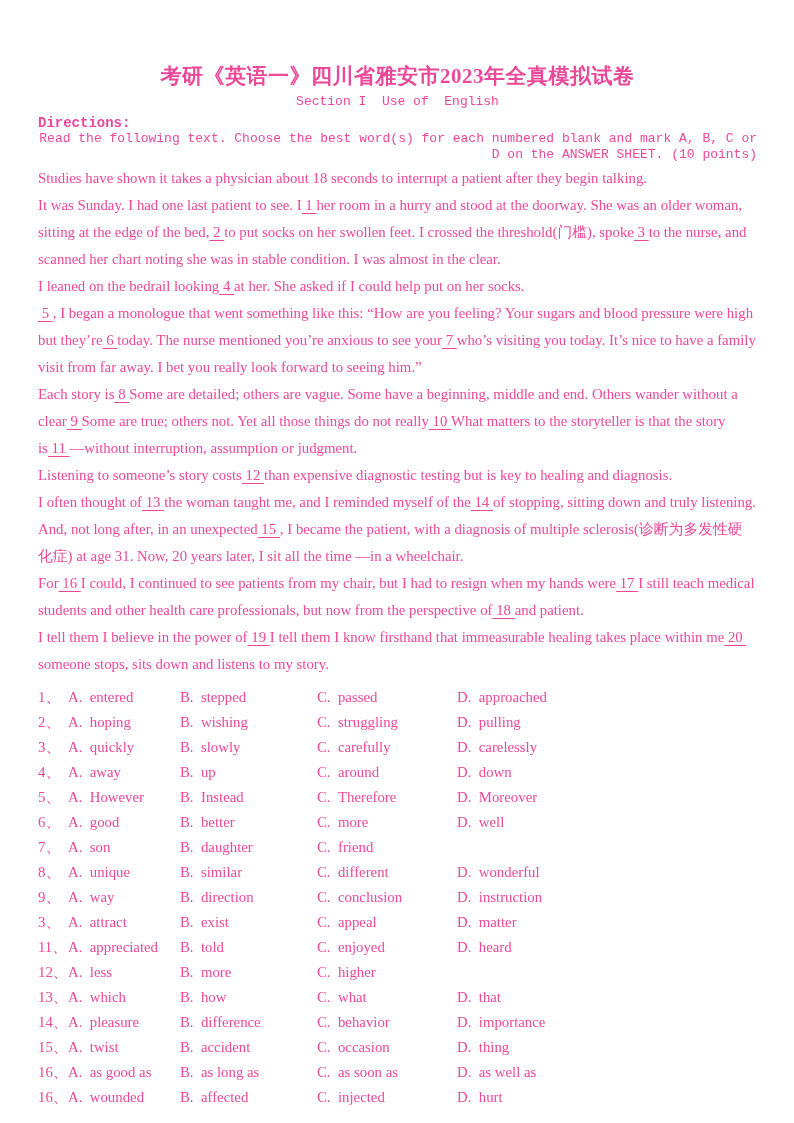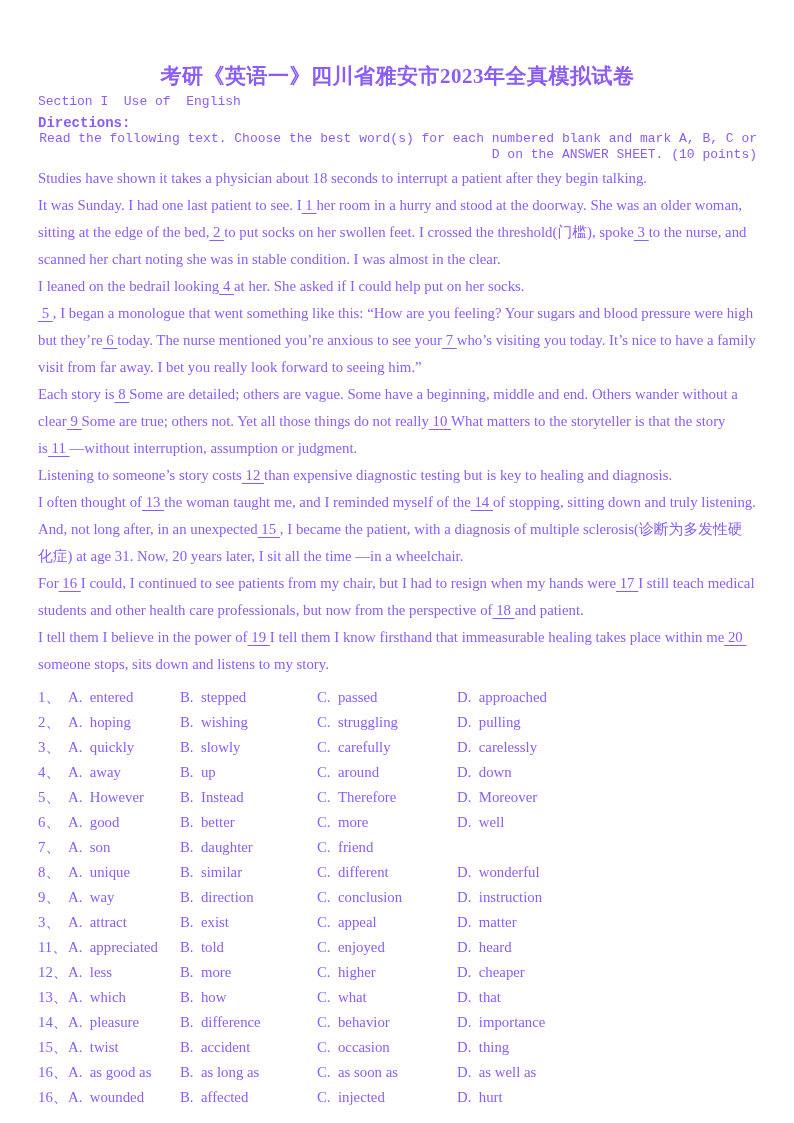--- a/index.html
+++ b/index.html
@@ -5,37 +5,37 @@
   html, body {
     margin: 0;
     padding: 0;
     background: #ffffff;
   }
   .page {
     width: 794px;
     height: 1123px;
     box-sizing: border-box;
     background: #ffffff;
-    color: #8b5cf6;
+    color: #ec4899;
     padding: 62px 37px 20px 38px;
     overflow: hidden;
     font-family: "Liberation Serif", serif;
   }
   .title {
     font-size: 21px;
     font-weight: bold;
     text-align: center;
     margin: 0 0 4px 0;
     letter-spacing: 0.5px;
     font-family: "Liberation Serif", serif;
   }
   .section-heading {
     font-family: "Liberation Mono", monospace;
     font-size: 13px;
-    text-align: left;
+    text-align: center;
     white-space: pre;
     margin: 0 0 6px 0;
   }
   .directions-label {
     font-family: "Liberation Mono", monospace;
     font-weight: bold;
     font-size: 14px;
     line-height: 16px;
   }
   .directions-text {
@@ -173,21 +173,20 @@
         <span class="opt-cell">A.&nbsp;&nbsp;appreciated</span>
         <span class="opt-cell">B.&nbsp;&nbsp;told</span>
         <span class="opt-cell">C.&nbsp;&nbsp;enjoyed</span>
         <span class="opt-cell">D.&nbsp;&nbsp;heard</span>
       </div>
       <div class="opt-row">
         <span class="opt-num">12、</span>
         <span class="opt-cell">A.&nbsp;&nbsp;less</span>
         <span class="opt-cell">B.&nbsp;&nbsp;more</span>
         <span class="opt-cell">C.&nbsp;&nbsp;higher</span>
-        <span class="opt-cell">D.&nbsp;&nbsp;cheaper</span>
       </div>
       <div class="opt-row">
         <span class="opt-num">13、</span>
         <span class="opt-cell">A.&nbsp;&nbsp;which</span>
         <span class="opt-cell">B.&nbsp;&nbsp;how</span>
         <span class="opt-cell">C.&nbsp;&nbsp;what</span>
         <span class="opt-cell">D.&nbsp;&nbsp;that</span>
       </div>
       <div class="opt-row">
         <span class="opt-num">14、</span>

